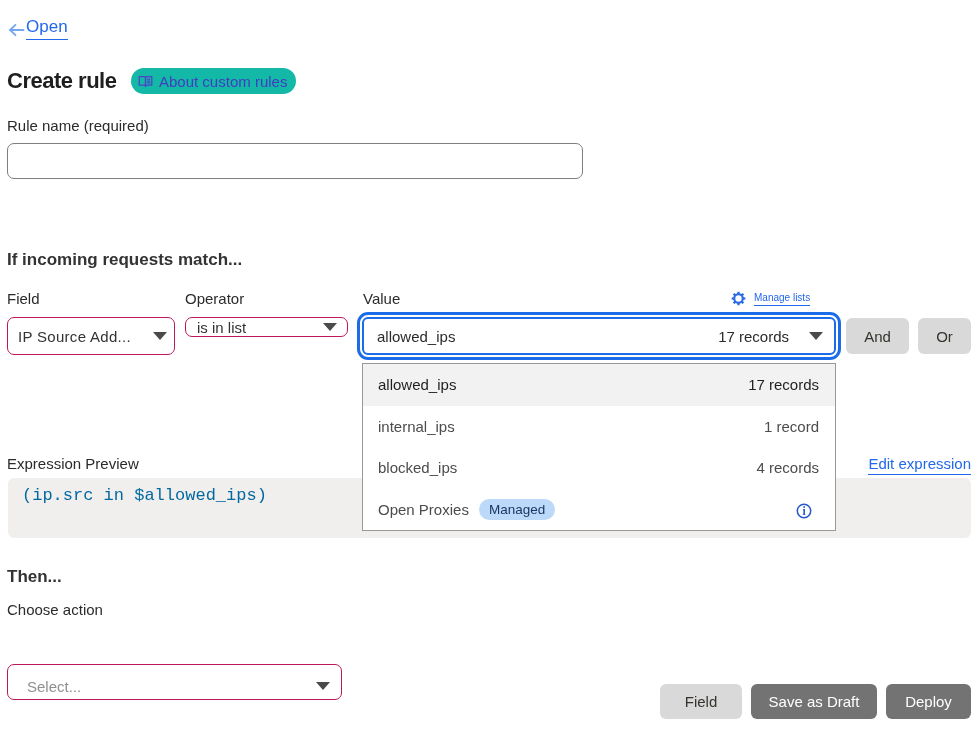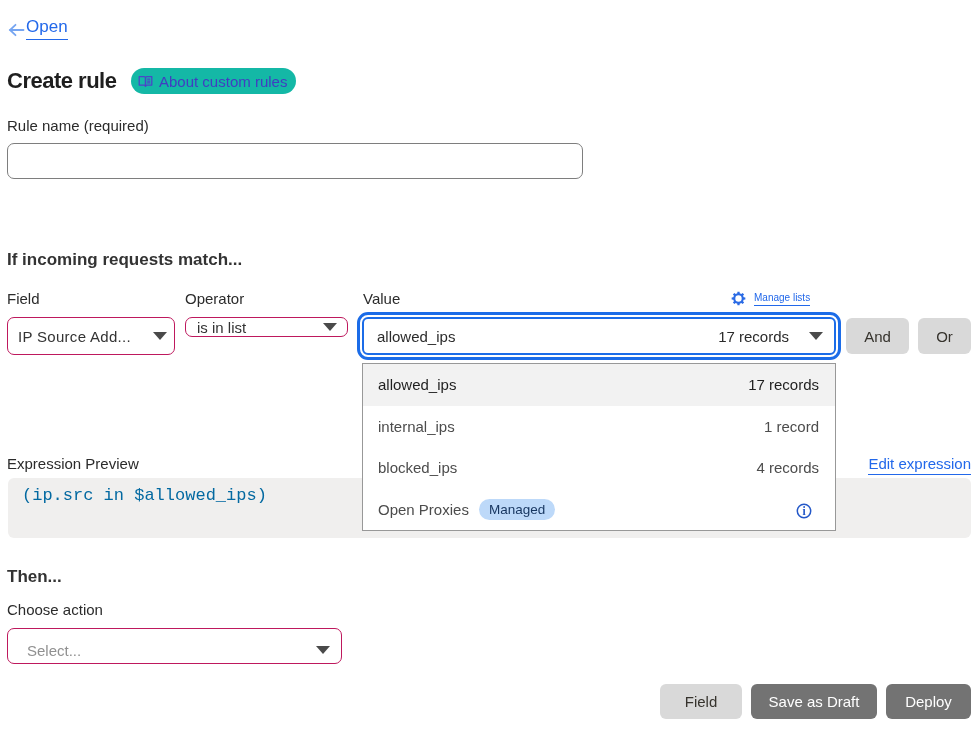--- a/index.html
+++ b/index.html
@@ -58,21 +58,21 @@
 
   .exprlabel { left:7px; top:455px; }
   .editexp { right:8px; top:455px; }
   .editexp a { color:#2268ea; font-size:15px; text-decoration:none; border-bottom:1.5px solid #2268ea; padding-bottom:2px; }
 
   .strip { left:8px; top:478px; width:963px; height:60px; background:#f0efee; border-radius:6px; }
   .code { position:absolute; left:14px; top:8px; font-family:"Liberation Mono", monospace; font-size:17px; color:#0369a1; }
 
   .then { left:7px; top:567px; }
   .chact { left:7px; top:601px; }
-  .asel { left:7px; top:628px; width:335px; height:36px; padding:8px 11px 0 19px; color:#909090; }
+  .asel { left:7px; top:664px; width:335px; height:36px; padding:8px 11px 0 19px; color:#909090; }
 
   .cancel { left:660px; top:684px; width:82px; height:35px; }
   .draft { left:751px; top:684px; width:126px; height:35px; }
   .deploy { left:886px; top:684px; width:85px; height:35px; }
 </style>
 </head>
 <body>
 <div id="page">
   <div class="abs back">
     <svg width="17" height="14" viewBox="0 0 17 14" style="margin-top:2px;">

